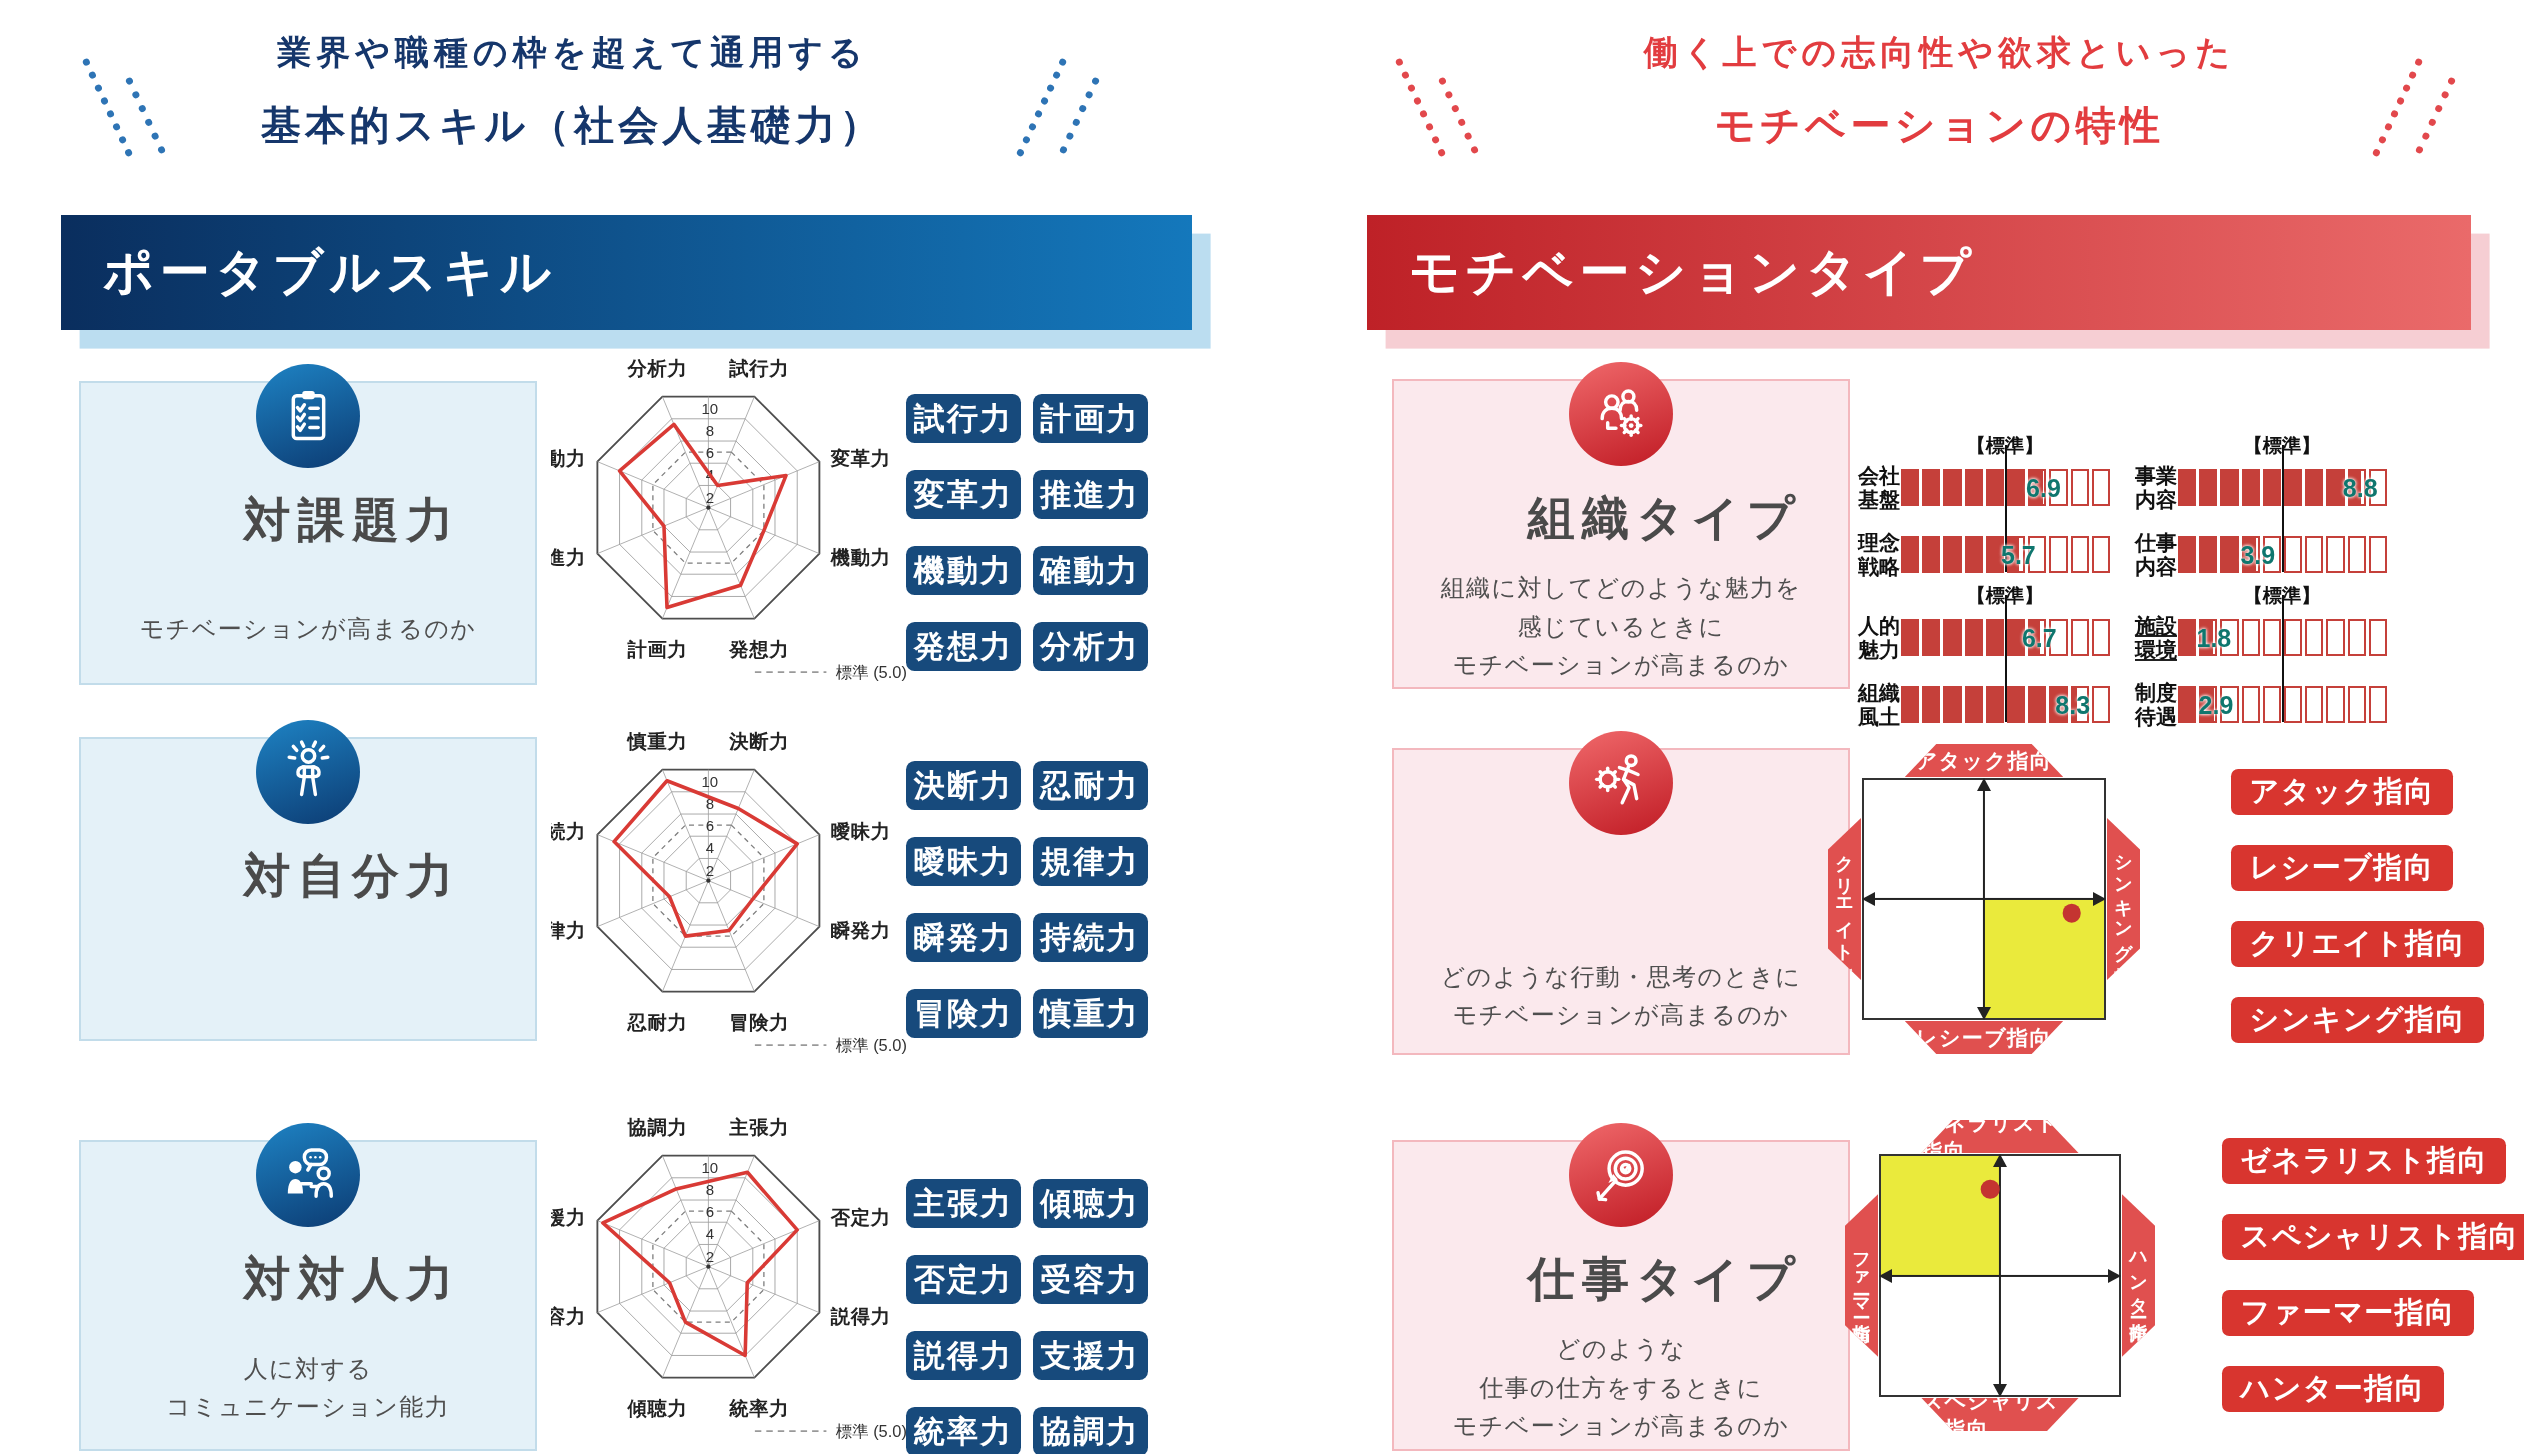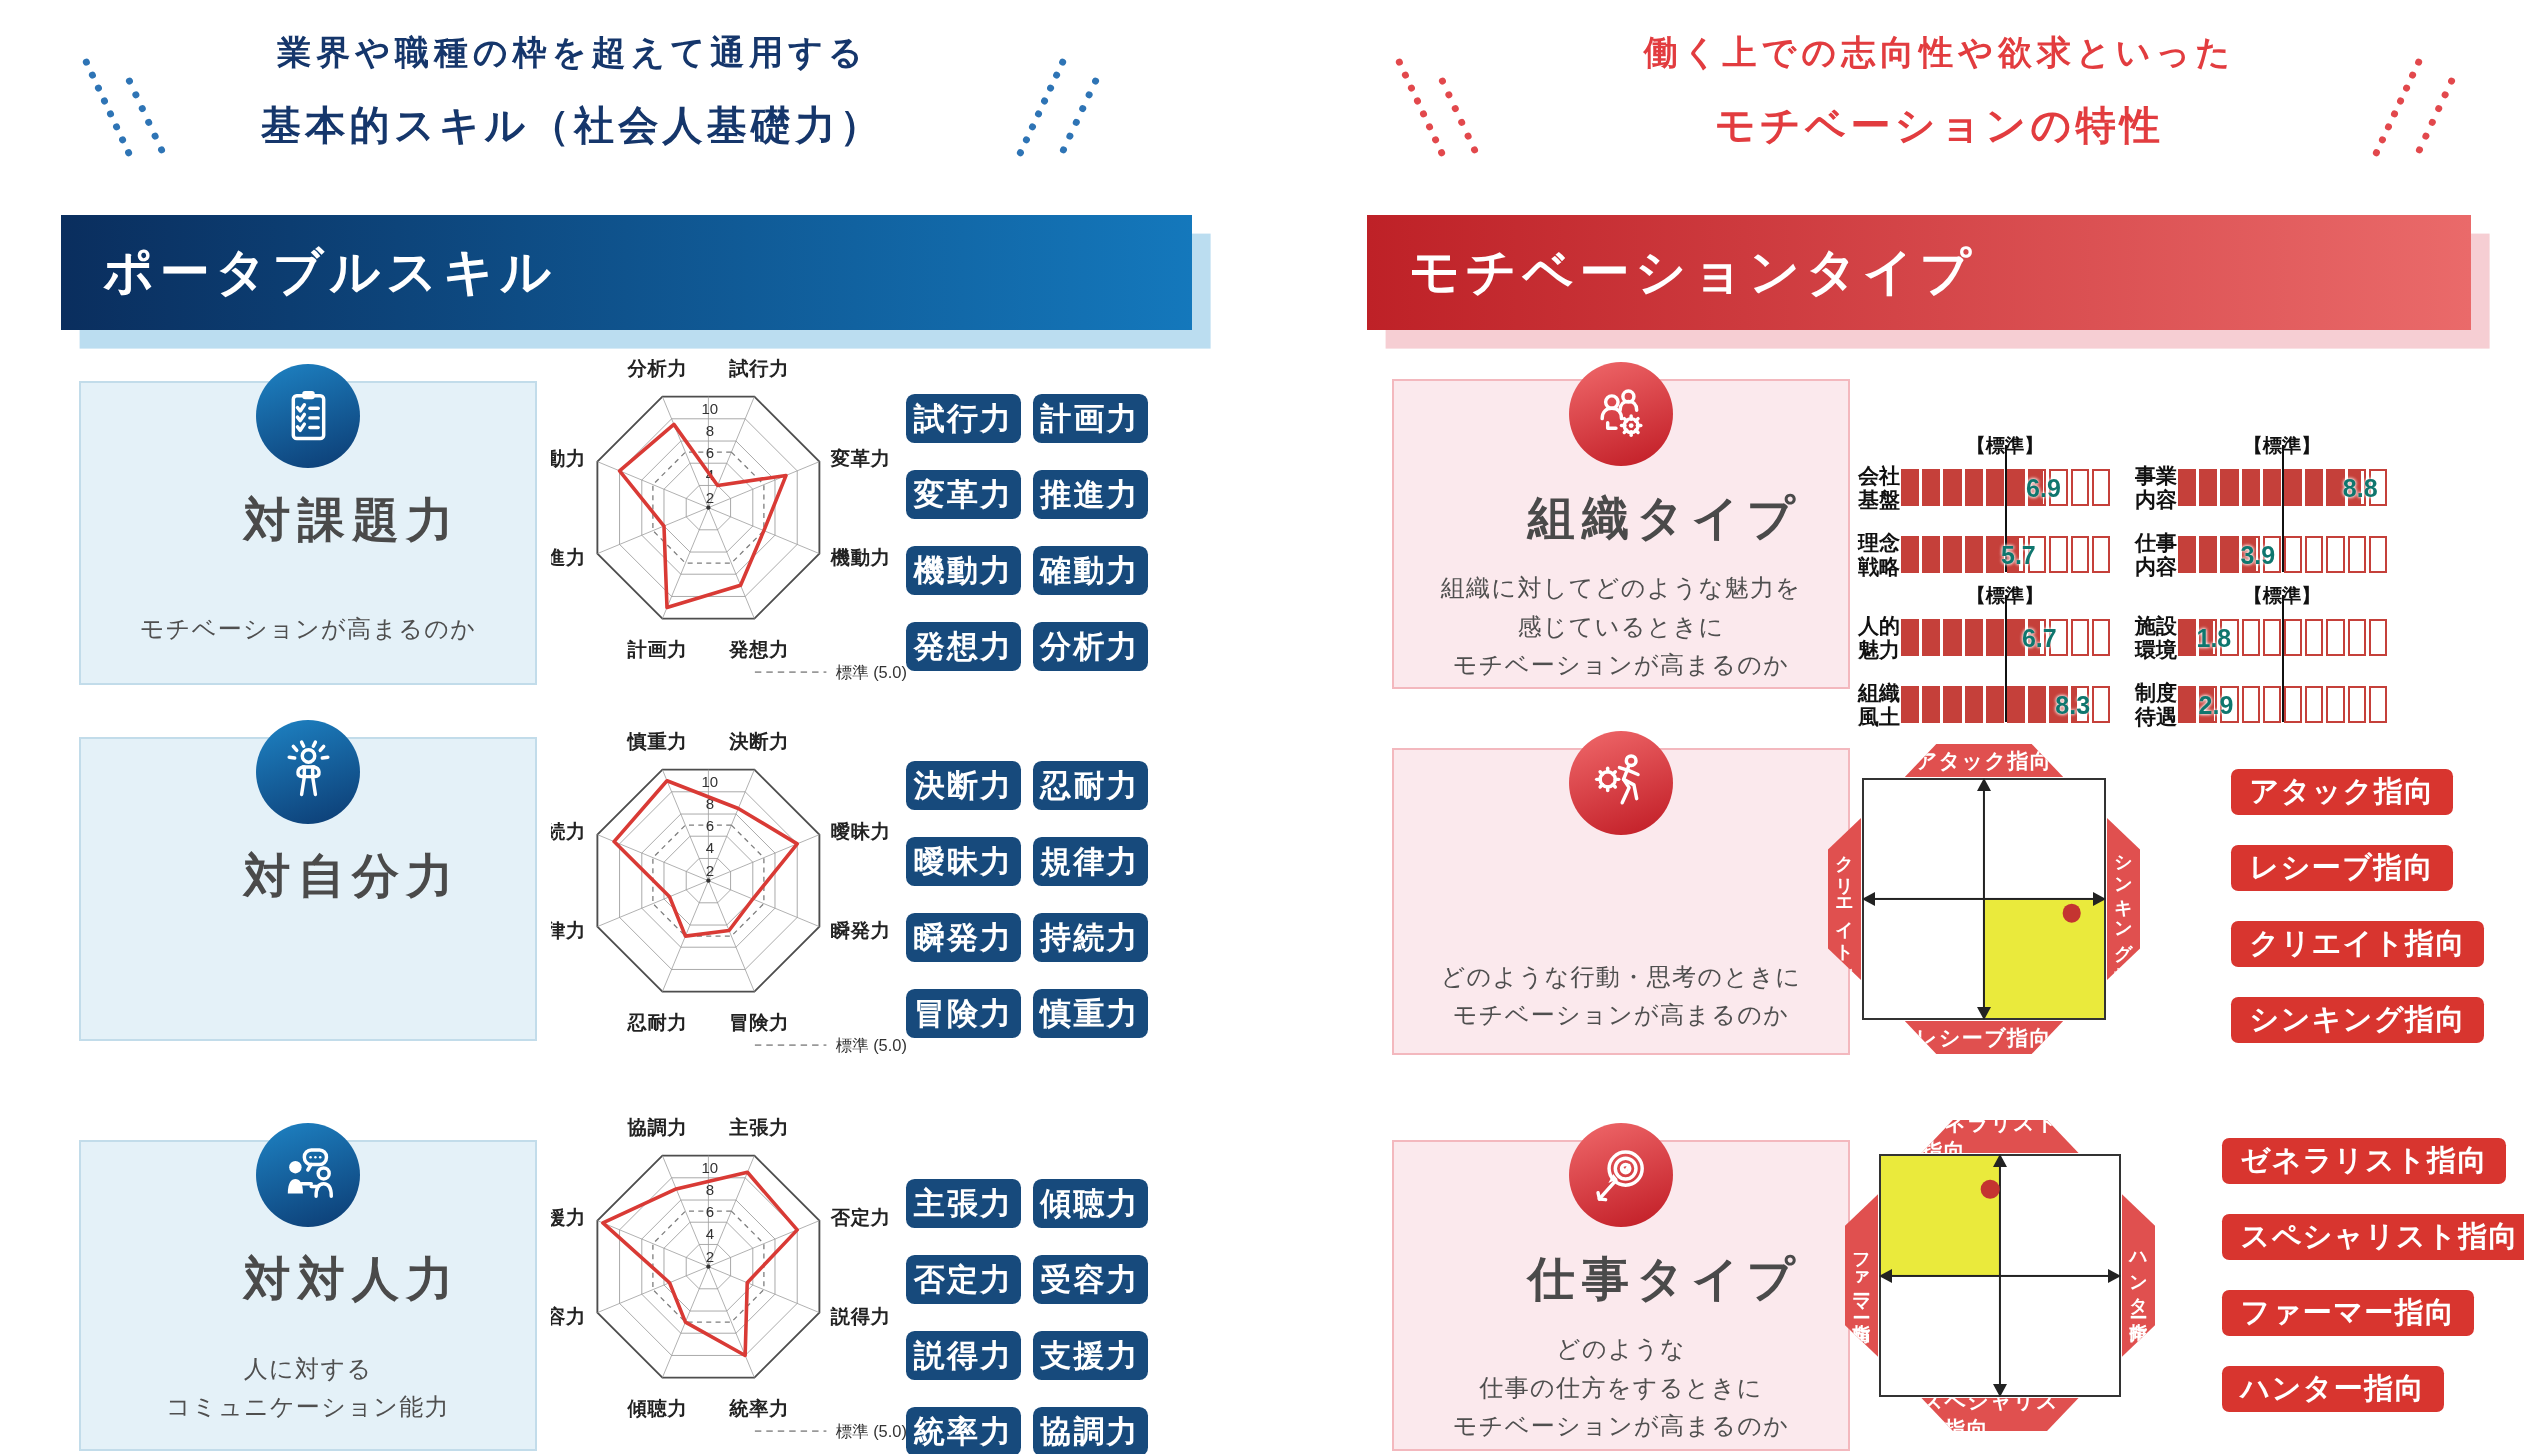--- a/index.html
+++ b/index.html
@@ -618,21 +618,21 @@
             <span class="cell">
               <i style="width:0%"></i>
             </span>
             <b class="val" style="left:83%">8.3</b>
           </div>
         </div>
       </div>
       <div class="bar-group" style="left: 303px; top: 168px;">
         <div class="std-label">【標準】</div>
         <div class="std-line"></div>
-        <div class="bar-row" style="top: 50px;">
+        <div class="bar-row" style="top: 50px; text-decoration: underline;">
           <div class="bar-label">施設<br>環境</div>
           <div class="cells">
             <span class="cell">
               <i style="width:100%"></i>
             </span>
             <span class="cell">
               <i style="width:80%"></i>
             </span>
             <span class="cell">
               <i style="width:0%"></i>

